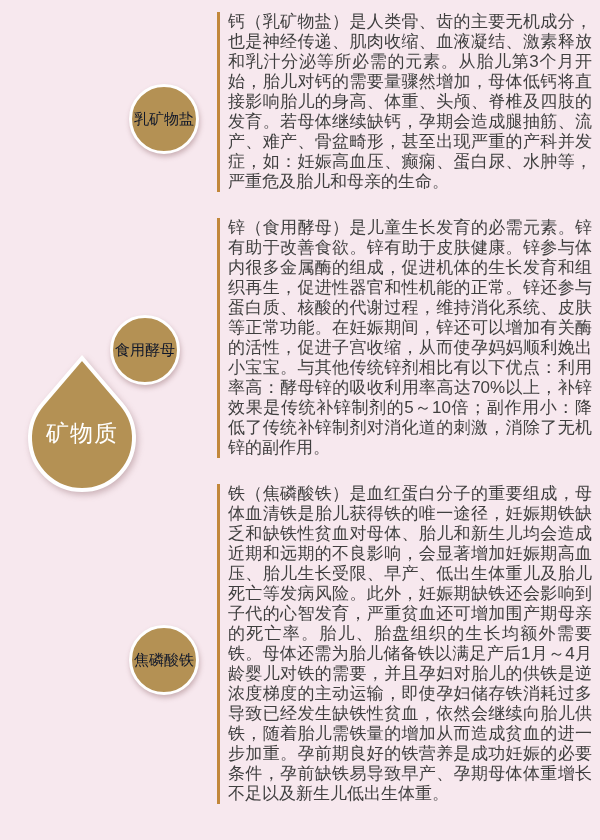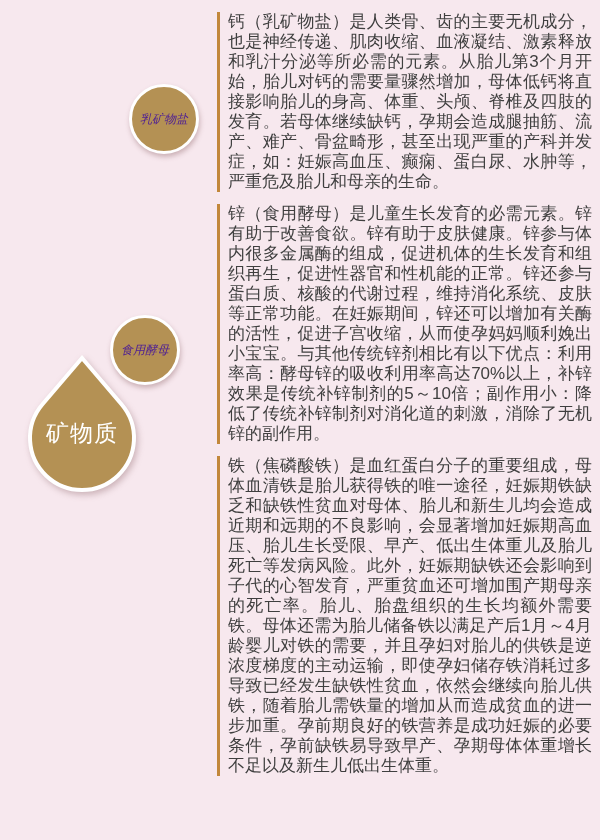--- a/index.html
+++ b/index.html
@@ -13,21 +13,21 @@
   }
 
   
   .sections {
     position: absolute;
     left: 217px;
     top: 12px;
     width: 375px;
     display: flex;
     flex-direction: column;
-    gap: 12px;
+    gap: 26px;
   }
   .section {
     border-left: 3px solid #c2873b;
     padding-left: 8px;
   }
   .section-text {
     font-size: 17px;
     line-height: 20px;
     color: #3f3f3f;
     text-align: justify;
@@ -42,24 +42,23 @@
     height: 64px;
     border-radius: 50%;
     background: #b49154;
     border: 3px solid #ffffff;
     box-shadow: 1px 3px 5px rgba(150, 110, 115, 0.45);
     display: flex;
     align-items: center;
     justify-content: center;
   }
   .badge-label {
-    color: #4c1d95;
-    font-size: 12px;
+    color: #0f172a;
+    font-size: 15px;
     white-space: nowrap;
-    font-style: italic;
   }
   .badge-1 { left: 129px; top: 84px; }
   .badge-2 { left: 110px; top: 315px; }
   .badge-3 { left: 129px; top: 625px; }
 
   
   .drop-wrap {
     position: absolute;
     left: 24px;
     top: 354px;
@@ -97,20 +96,23 @@
     </svg>
     <div class="drop-label">矿物质</div>
   </div>
 
   <div class="badge badge-1">
     <span class="badge-label">乳矿物盐</span>
   </div>
   <div class="badge badge-2">
     <span class="badge-label">食用酵母</span>
   </div>
+  <div class="badge badge-3">
+    <span class="badge-label">焦磷酸铁</span>
+  </div>
 
   <div class="sections">
     <div class="section">
       <div class="section-text">钙（乳矿物盐）是人类骨、齿的主要无机成分，也是神经传递、肌肉收缩、血液凝结、激素释放和乳汁分泌等所必需的元素。从胎儿第3个月开始，胎儿对钙的需要量骤然增加，母体低钙将直接影响胎儿的身高、体重、头颅、脊椎及四肢的发育。若母体继续缺钙，孕期会造成腿抽筋、流产、难产、骨盆畸形，甚至出现严重的产科并发症，如：妊娠高血压、癫痫、蛋白尿、水肿等，严重危及胎儿和母亲的生命。</div>
     </div>
     <div class="section">
       <div class="section-text">锌（食用酵母）是儿童生长发育的必需元素。锌有助于改善食欲。锌有助于皮肤健康。锌参与体内很多金属酶的组成，促进机体的生长发育和组织再生，促进性器官和性机能的正常。锌还参与蛋白质、核酸的代谢过程，维持消化系统、皮肤等正常功能。在妊娠期间，锌还可以增加有关酶的活性，促进子宫收缩，从而使孕妈妈顺利娩出小宝宝。与其他传统锌剂相比有以下优点：利用率高：酵母锌的吸收利用率高达70%以上，补锌效果是传统补锌制剂的5～10倍；副作用小：降低了传统补锌制剂对消化道的刺激，消除了无机锌的副作用。</div>
     </div>
     <div class="section">
       <div class="section-text">铁（焦磷酸铁）是血红蛋白分子的重要组成，母体血清铁是胎儿获得铁的唯一途径，妊娠期铁缺乏和缺铁性贫血对母体、胎儿和新生儿均会造成近期和远期的不良影响，会显著增加妊娠期高血压、胎儿生长受限、早产、低出生体重儿及胎儿死亡等发病风险。此外，妊娠期缺铁还会影响到子代的心智发育，严重贫血还可增加围产期母亲的死亡率。胎儿、胎盘组织的生长均额外需要铁。母体还需为胎儿储备铁以满足产后1月～4月龄婴儿对铁的需要，并且孕妇对胎儿的供铁是逆浓度梯度的主动运输，即使孕妇储存铁消耗过多导致已经发生缺铁性贫血，依然会继续向胎儿供铁，随着胎儿需铁量的增加从而造成贫血的进一步加重。孕前期良好的铁营养是成功妊娠的必要条件，孕前缺铁易导致早产、孕期母体体重增长不足以及新生儿低出生体重。</div>

